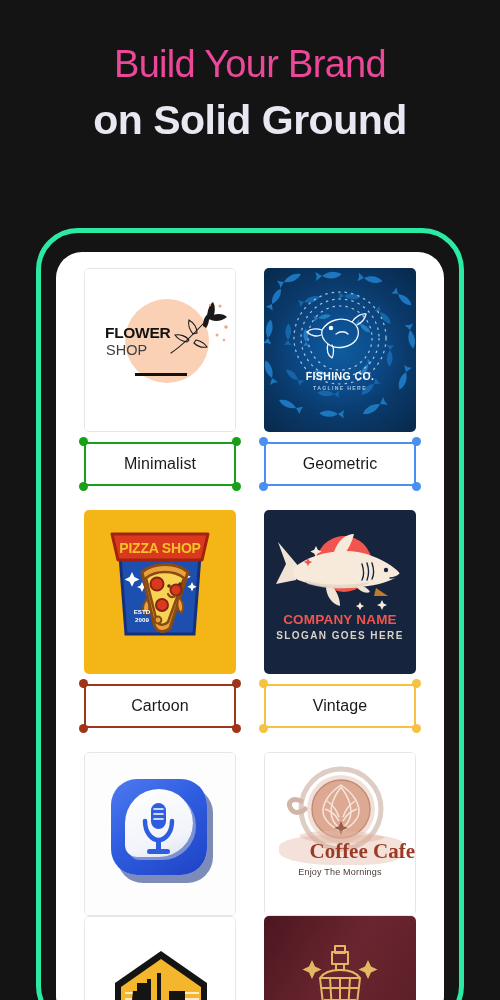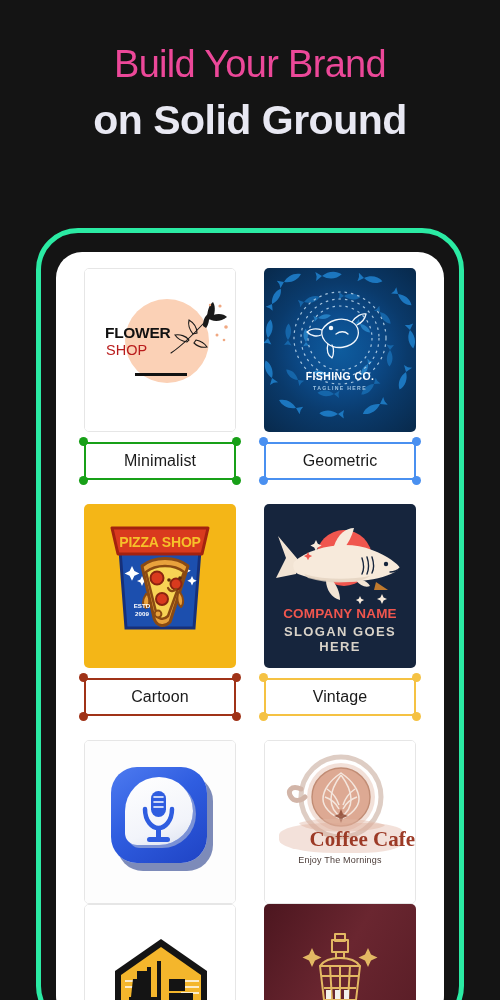--- a/index.html
+++ b/index.html
@@ -53,21 +53,21 @@
   .thumb {
     width: 152px; height: 164px;
     border-radius: 5px;
     overflow: hidden;
     position: relative;
     background: #fff;
   }
   .thumb.bordered { border: 1px solid #E6E6E6; }
 
   
-  .label-wrap { position: relative; width: 152px; height: 38px; margin-top: 10px; margin-bottom: 24px; }
+  .label-wrap { position: relative; width: 152px; height: 44px; margin-top: 10px; margin-bottom: 24px; }
   .label-box {
     position: absolute; inset: 0;
     background: #FFFFFF;
     border: 2.5px solid #888;
     display: flex; align-items: center; justify-content: center;
     font-size: 16px; color: #1A1A1A;
     letter-spacing: 0.1px;
   }
   .handle {
     position: absolute; width: 9px; height: 9px; border-radius: 50%;
@@ -85,21 +85,21 @@
   .flower-circle {
     position: absolute; left: 40px; top: 30px; width: 84px; height: 84px;
     border-radius: 50%; background: #FBD1B6;
   }
   .flower-txt1 {
     position: absolute; left: 20px; top: 55px;
     font-size: 15.5px; font-weight: bold; color: #111; letter-spacing: -0.3px;
   }
   .flower-txt2 {
     position: absolute; left: 21px; top: 73px;
-    font-size: 14.5px; font-weight: 500; color: #b91c1c; letter-spacing: 0px;
+    font-size: 14.5px; font-weight: 500; color: #404040; letter-spacing: 0px;
   }
   .flower-rule {
     position: absolute; left: 50px; top: 104px; width: 52px; height: 2.5px; background: #111;
   }
   .sprig { position: absolute; left: 78px; top: 32px; }
 
   
   .fish-bg { position: absolute; inset: 0; background: radial-gradient(circle at 50% 50%, #0E5C9E 0%, #0C4C8C 32%, #0A3A6B 60%, #08294B 100%); }
 
   
@@ -110,21 +110,21 @@
   .shark-sun {
     position: absolute; left: 52px; top: 26px; width: 56px; height: 56px;
     border-radius: 50%; background: #F0564E;
   }
   .shark-name {
     position: absolute; left: 0; right: 0; top: 102px; text-align: center;
     font-size: 13.5px; font-weight: bold; color: #F0564E; letter-spacing: 0.2px;
   }
   .shark-slogan {
     position: absolute; left: 0; right: 0; top: 120px; text-align: center;
-    font-size: 13px; font-weight: bold; color: #D8D2C8; letter-spacing: 1.4px;
+    font-size: 10px; font-weight: bold; color: #D8D2C8; letter-spacing: 1.4px;
   }
 
   
   .d3-bg { position: absolute; inset: 0; background: #FDFDFD; }
   .d3-square {
     position: absolute; left: 26px; top: 26px; width: 96px; height: 96px;
     border-radius: 26px;
     background: linear-gradient(145deg, #4E7BF0 0%, #2F5DE0 45%, #1F43C4 100%);
     box-shadow: 6px 8px 0 rgba(20,45,130,0.55);
   }

